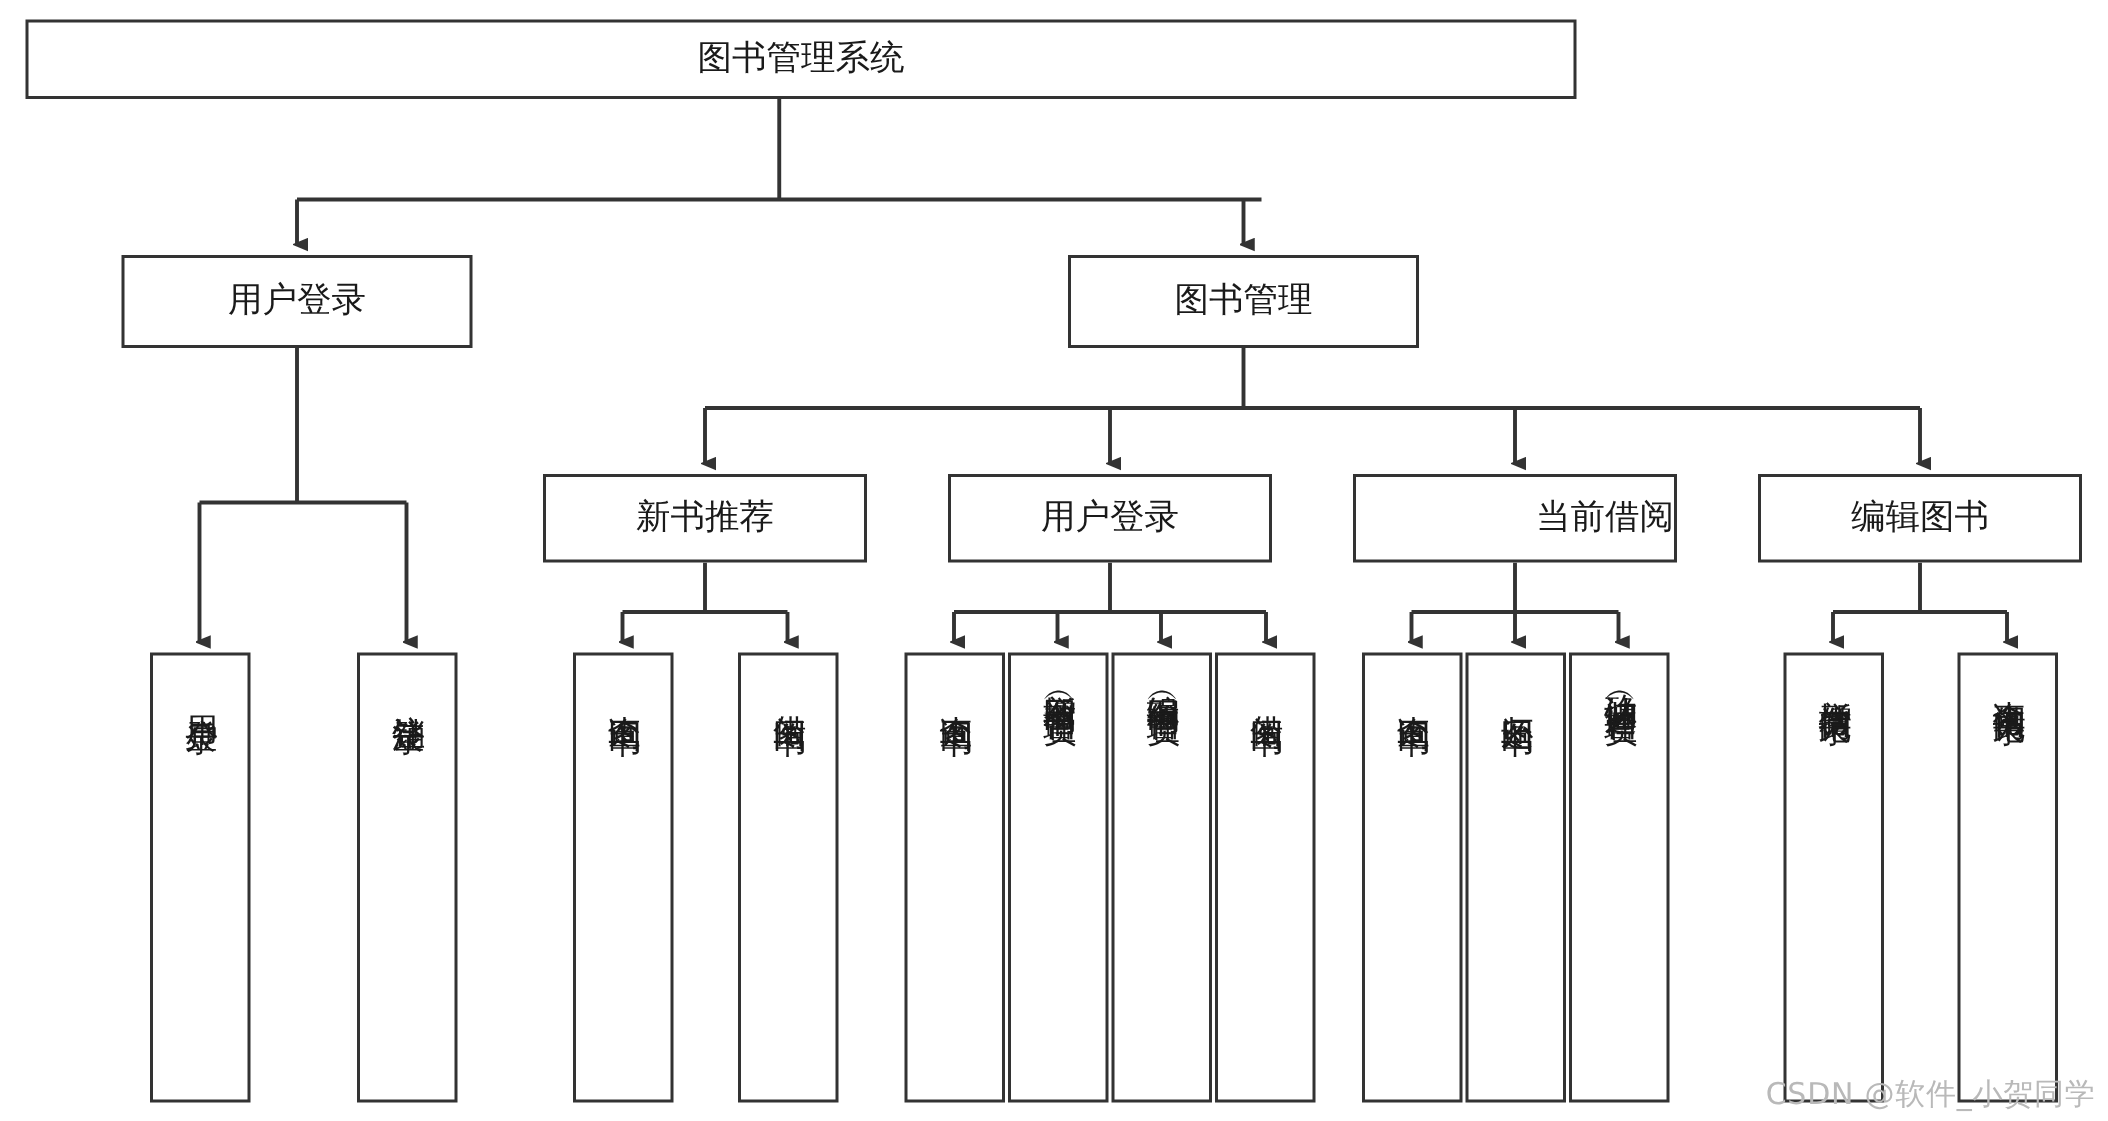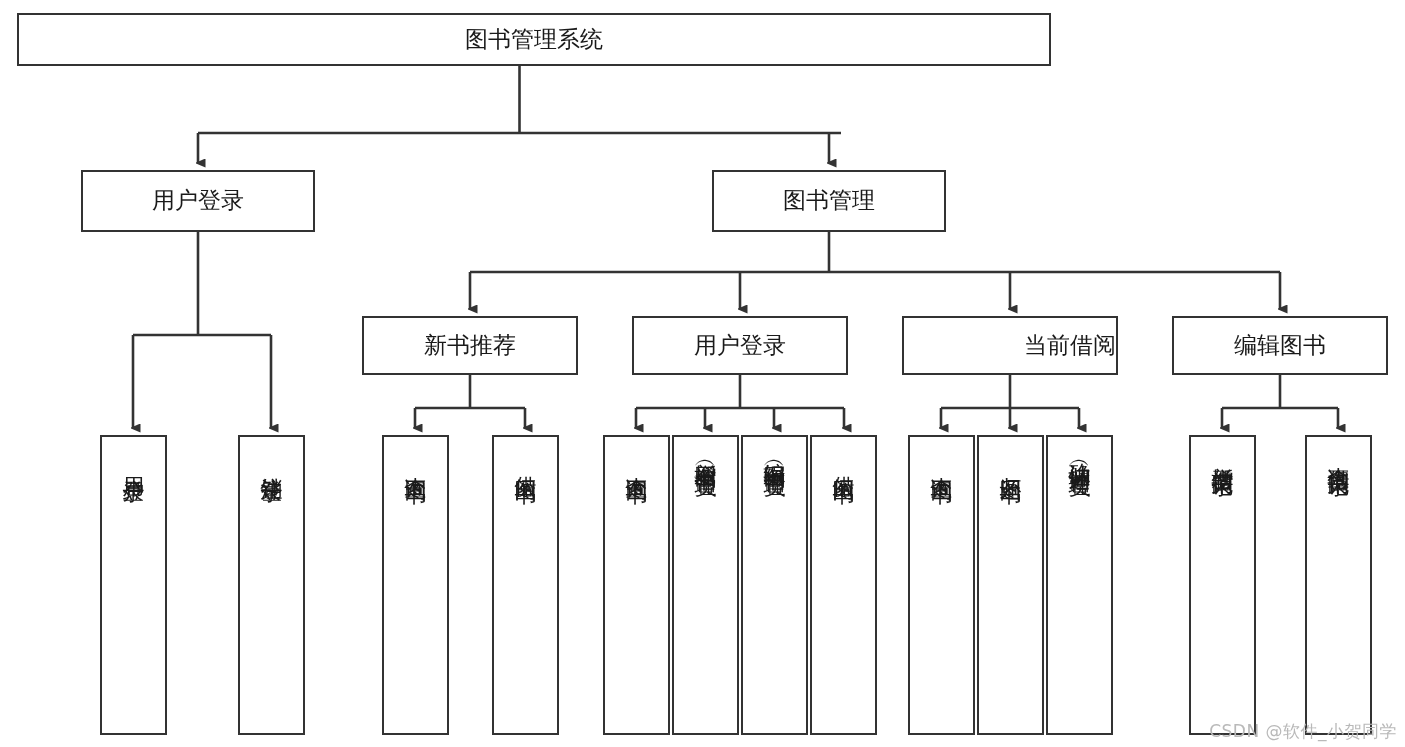--- a/index.html
+++ b/index.html
@@ -59,21 +59,21 @@
     text-orientation: upright;
     -webkit-text-orientation: upright;
     letter-spacing: 2px;
     line-height: 1;
     white-space: nowrap;
   }
   #watermark {
     position: absolute;
     right: 8px;
     bottom: 4px;
-    font-size: 17px;
+    font-size: 20px;
     color: #b9b9b9;
     letter-spacing: 0.5px;
     z-index: 3;
     white-space: nowrap;
     font-family: "DejaVu Sans", "Liberation Sans", sans-serif;
   }
 </style>
 </head>
 <body>
 

